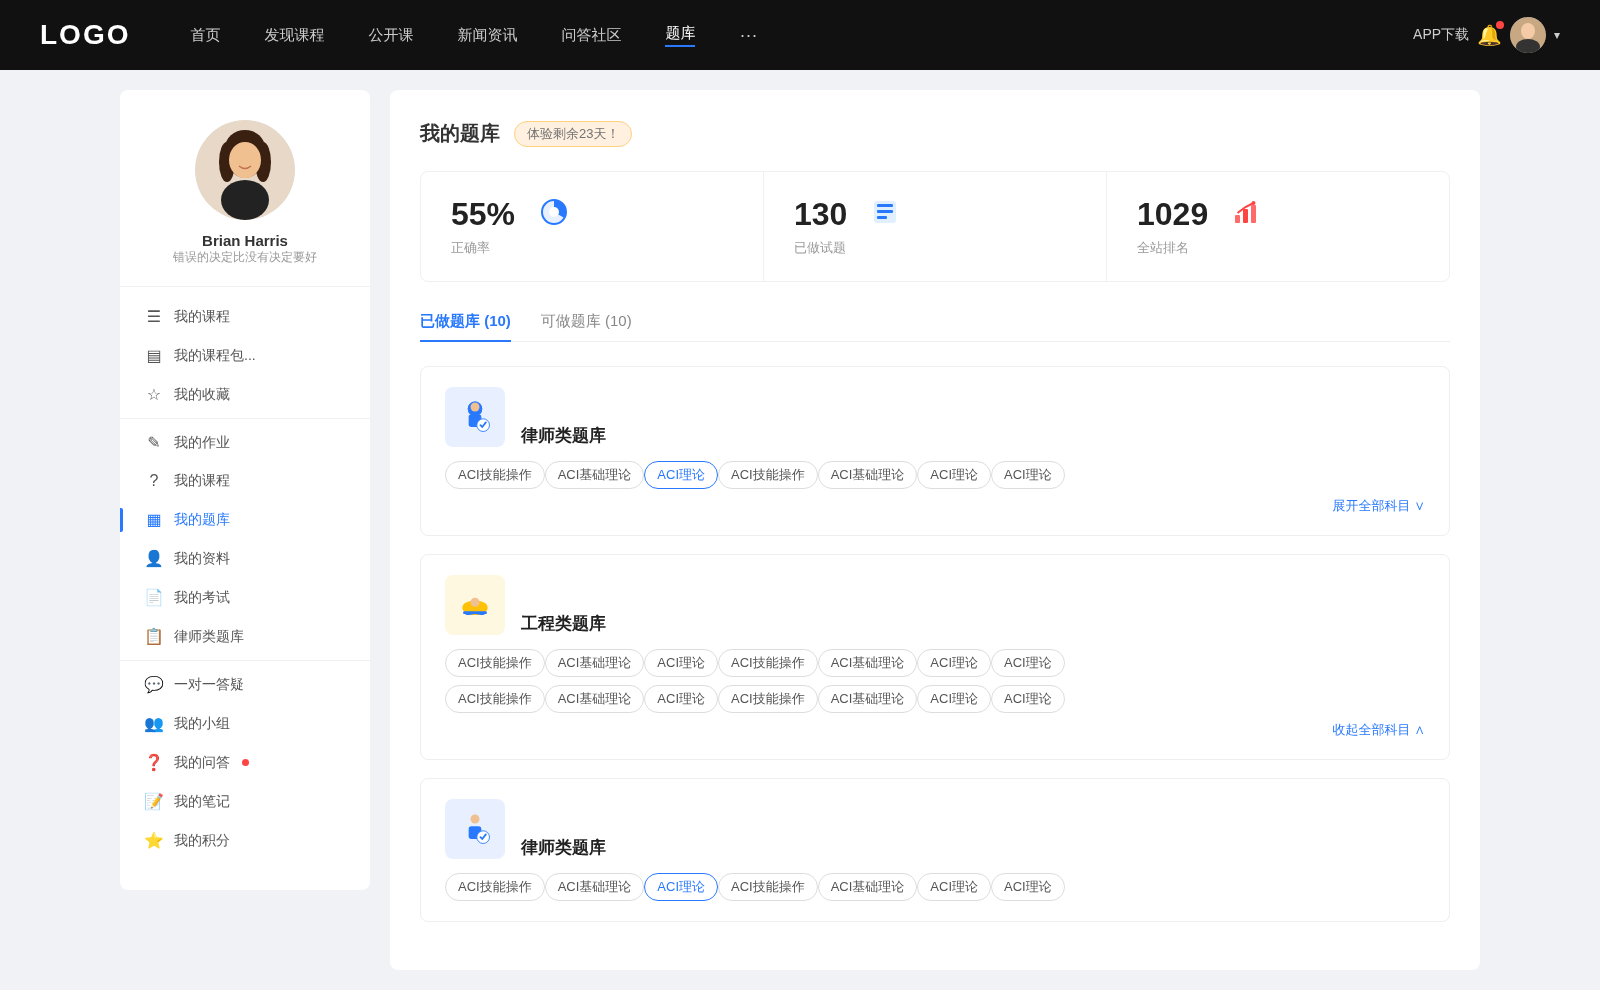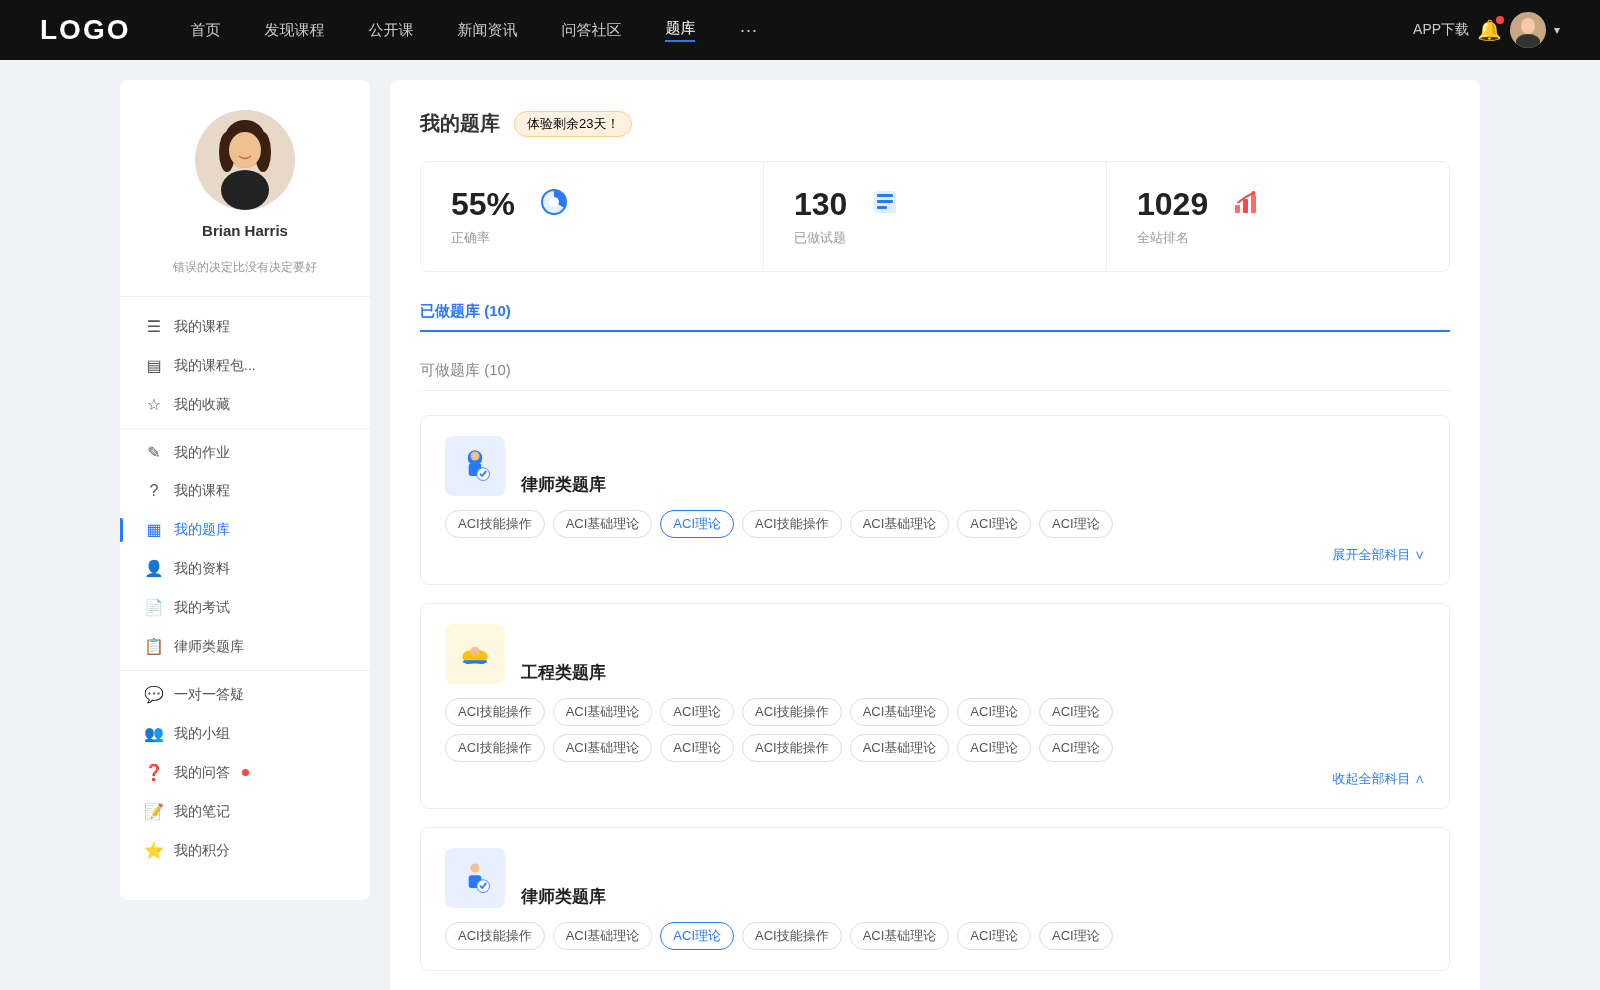--- a/index.html
+++ b/index.html
@@ -1,21 +1,21 @@
 <!DOCTYPE html>
 <html><head>
   <meta charset="utf-8">
   <style>
     * { box-sizing: border-box; margin: 0; padding: 0; }
     body { font-family: -apple-system, BlinkMacSystemFont, "PingFang SC", "Microsoft YaHei", sans-serif; background: #f0f2f5; min-height: 990px; }
 
     
     .navbar {
       background: #111;
-      height: 60px;
+      height: 70px;
       display: flex;
       align-items: center;
       padding: 4px 40px;
       position: sticky;
       top: 0;
       z-index: 100;
       justify-content: center;
     }
     .navbar-logo {
       color: white;
@@ -114,21 +114,21 @@
       background: #e8e8e8;
       overflow: hidden;
       display: flex;
       align-items: center;
       justify-content: center;
     }
     .sidebar-name {
       font-size: 15px;
       font-weight: 600;
       color: #333;
-      margin-bottom: 20px;
+      margin-bottom: 0;
     }
     .sidebar-motto {
       font-size: 12px;
       color: #999;
     }
     .sidebar-menu {
       list-style: none;
       padding: 10px 0;
     }
     .sidebar-menu li {
@@ -181,21 +181,21 @@
       gap: 14px;
       margin-bottom: 24px;
     }
     .page-title {
       font-size: 20px;
       font-weight: 600;
       color: #333;
     }
     .trial-badge {
       background: #fff0e0;
-      color: #000000;
+      color: #737373;
       border: 1px solid #ffd080;
       border-radius: 20px;
       padding: 3px 12px;
       font-size: 13px;
     }
 
     
     .stats-row {
       display: flex;
       gap: 0;
@@ -225,21 +225,20 @@
     }
     .stat-icon { font-size: 22px; }
     .stat-label { font-size: 13px; color: #999; }
 
     
     .tabs-row {
       display: flex;
       gap: 30px;
       margin-bottom: 24px;
       border-bottom: 1px solid #eee;
-      flex-direction: column;
     }
     .tab-item {
       font-size: 15px;
       color: #888;
       padding-bottom: 10px;
       cursor: pointer;
       position: relative;
     }
     .tab-item.active {
       color: #2979ff;
@@ -280,21 +279,20 @@
     }
     .bank-icon svg { width: 38px; height: 38px; }
     .bank-title {
       font-size: 17px;
       font-weight: 600;
       color: #222;
     }
     .bank-tags {
       display: flex;
       flex-wrap: wrap;
-      gap: 8px;
       margin-top: 4px;
     }
     .tag {
       padding: 4px 12px;
       border: 1px solid #ddd;
       border-radius: 20px;
       font-size: 13px;
       color: #555;
       cursor: pointer;
     }

